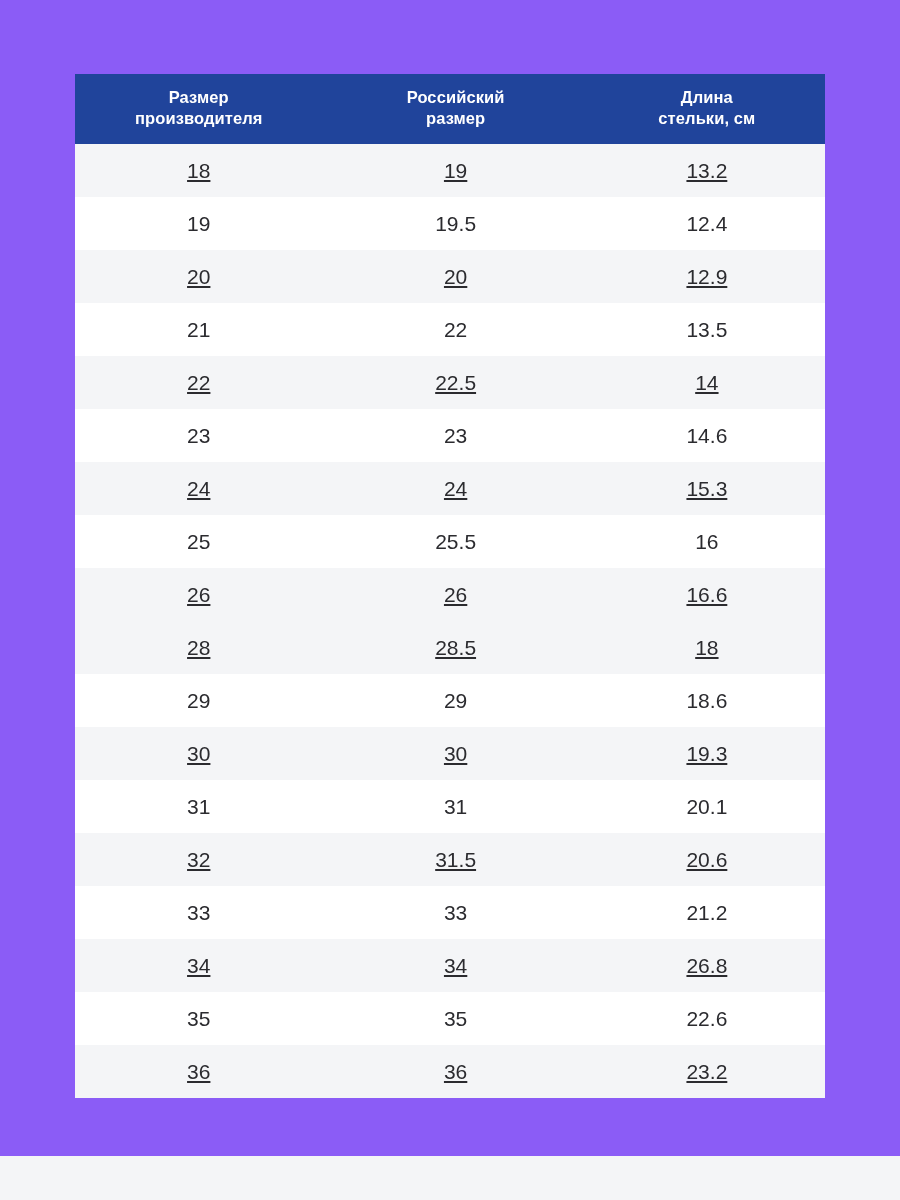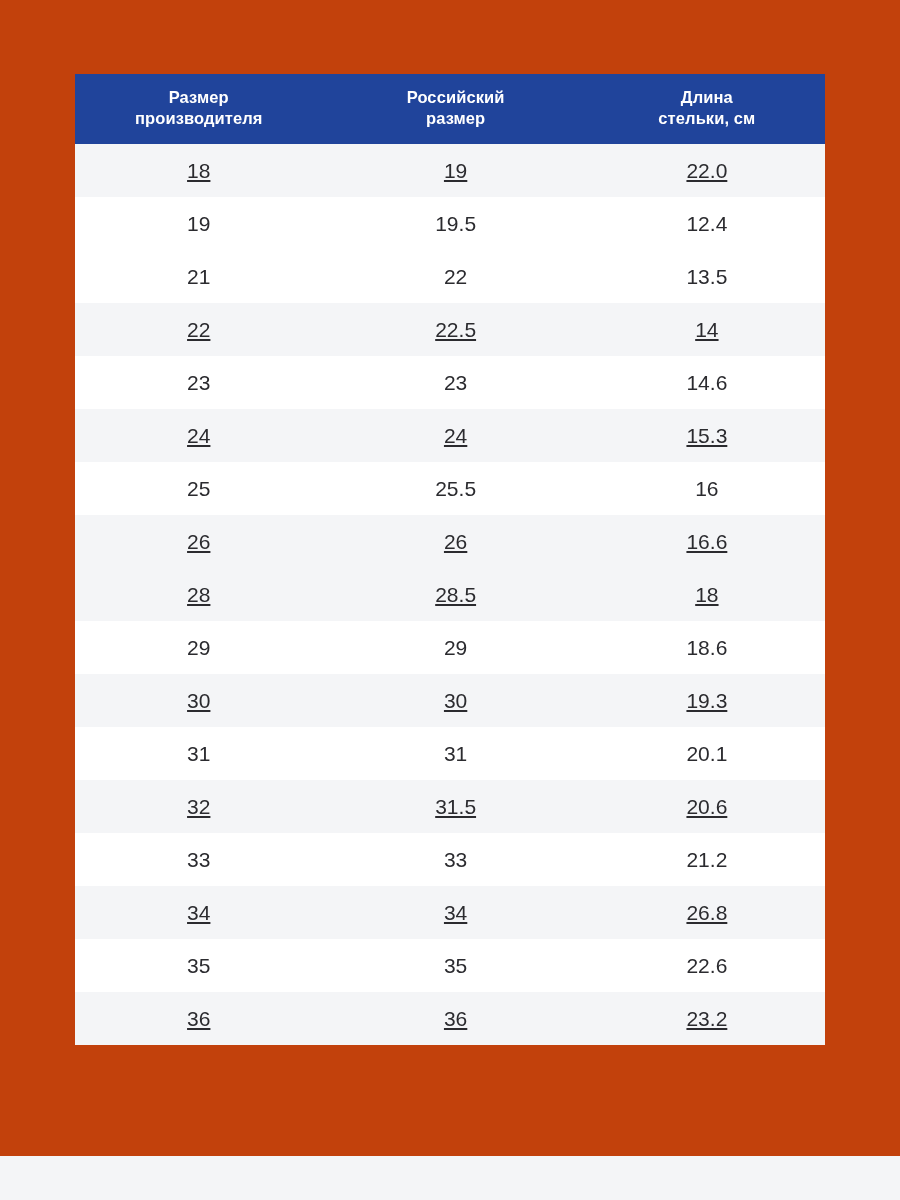--- a/index.html
+++ b/index.html
@@ -12,21 +12,21 @@
     background: #f4f5f7;
     font-family: "Liberation Sans", sans-serif;
     -webkit-font-smoothing: antialiased;
   }
 
   .page {
     width: 900px;
     height: 1156px;
     box-sizing: border-box;
     padding: 74px 75px 0 75px;
-    background: #c2410c;
+    background: #8b5cf6;
   }
 
   .size-table {
     width: 750px;
     border-collapse: collapse;
     table-layout: fixed;
   }
 
   .size-table col.c1 { width: 33.0%; }
   .size-table col.c2 { width: 35.5%; }
@@ -91,26 +91,31 @@
         <th>
           <span class="hdr-line">Длина</span>
           <span class="hdr-line">стельки, см</span>
         </th>
       </tr>
     </thead>
     <tbody>
       <tr class="row-odd">
           <td>18</td>
           <td>19</td>
-          <td>22.0</td>
+          <td>13.2</td>
         </tr>
       <tr class="row-even">
           <td>19</td>
           <td>19.5</td>
           <td>12.4</td>
+        </tr>
+      <tr class="row-odd">
+          <td>20</td>
+          <td>20</td>
+          <td>12.9</td>
         </tr>
       <tr class="row-even">
           <td>21</td>
           <td>22</td>
           <td>13.5</td>
         </tr>
       <tr class="row-odd">
           <td>22</td>
           <td>22.5</td>
           <td>14</td>

